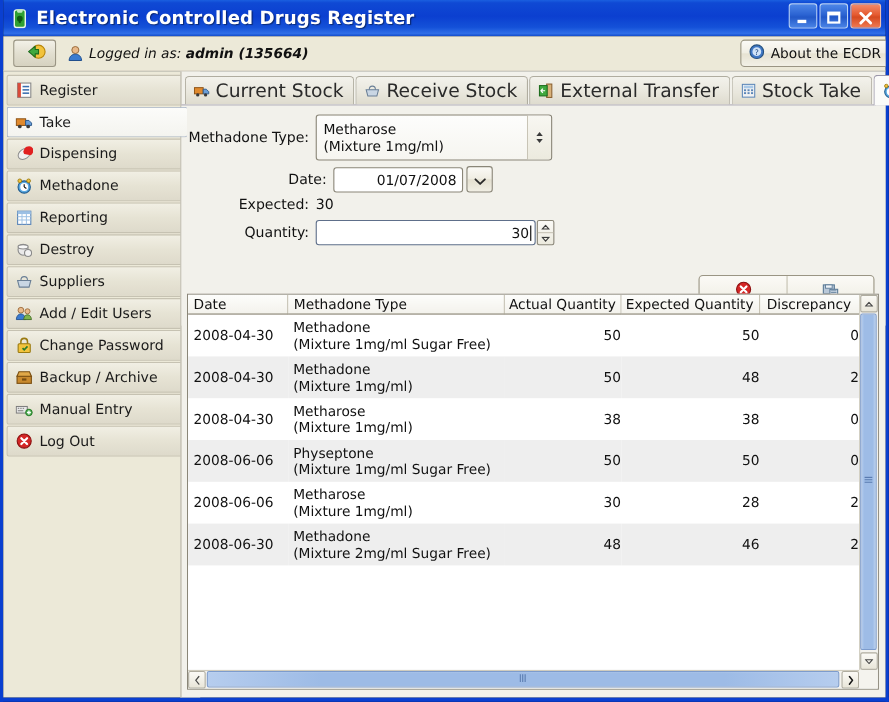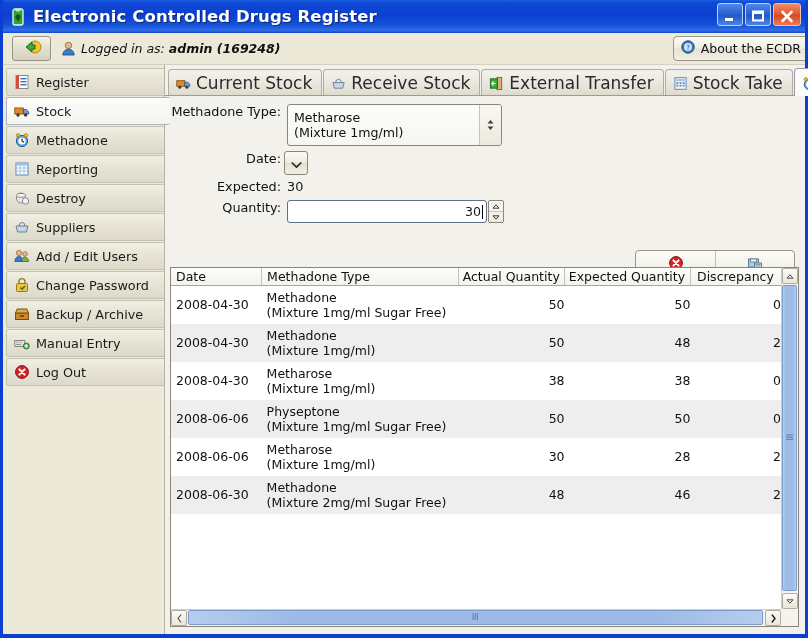--- a/index.html
+++ b/index.html
@@ -207,21 +207,21 @@
   
   #form-area {
     position: absolute;
     left: 0; top: 31px; right: 0;
     height: 200px;
     background: #f2f1eb;
   }
   .field-row {
     position: absolute;
     display: flex;
-    align-items: flex-start;
+    align-items: center;
   }
   .field-label {
     font-size: 12.8px;
     color: #111;
     text-align: right;
     white-space: nowrap;
   }
 
   
   #combo-type {
@@ -476,21 +476,21 @@
           <path d="M11 3 L5 8 L11 13 L11 10 L14 10 L14 6 L11 6 Z" fill="#3fa93f" stroke="#1d6b1d" stroke-width="1" stroke-linejoin="round"></path>
         </svg>
       </span>
     </div>
     <span id="login-person-icon">
       <svg width="15" height="15" viewBox="0 0 15 15">
         <circle cx="7.5" cy="4.5" r="3.2" fill="#e8b98a" stroke="#9a6a3a" stroke-width="0.9"></circle>
         <path d="M1.8 14 C2.2 9.5 5 8.3 7.5 8.3 C10 8.3 12.8 9.5 13.2 14 Z" fill="#3a7bd0" stroke="#1f4e8c" stroke-width="0.9"></path>
       </svg>
     </span>
-    <span id="login-label"><span>Logged in as:</span>&nbsp;<b>admin (169248)</b></span>
+    <span id="login-label"><span>Logged in as:</span>&nbsp;<b>admin (135664)</b></span>
 
     <div id="about-btn">
       <span>
         <svg width="14" height="14" viewBox="0 0 14 14">
           <circle cx="7" cy="7" r="6.2" fill="#3e76c4" stroke="#24507f" stroke-width="1"></circle>
           <circle cx="7" cy="7" r="4" fill="#cfe2f7"></circle>
           <text x="7" y="10" font-size="7" text-anchor="middle" fill="#1c4680" font-family="DejaVu Sans">?</text>
         </svg>
       </span>
       <span>About the ECDR</span>
@@ -514,23 +514,32 @@
 
     <div class="side-item selected">
       <span class="side-icon">
         <svg width="16" height="16" viewBox="0 0 16 16">
           <rect x="0.8" y="5" width="8.5" height="6" fill="#e08a2e" stroke="#8a4e10" stroke-width="0.9"></rect>
           <path d="M9.3 6.5 h3 l2.4 2.4 V11 h-5.4 z" fill="#6a9ed8" stroke="#2f5a8c" stroke-width="0.9"></path>
           <circle cx="4" cy="12" r="1.7" fill="#3a3a3a"></circle>
           <circle cx="11.6" cy="12" r="1.7" fill="#3a3a3a"></circle>
         </svg>
       </span>
-      <span>Stock</span>
-    </div>
-
+      <span>Take</span>
+    </div>
+
+    <div class="side-item">
+      <span class="side-icon">
+        <svg width="16" height="16" viewBox="0 0 16 16">
+          <ellipse cx="8" cy="8" rx="6" ry="4.4" transform="rotate(-35 8 8)" fill="#f0f0f0" stroke="#8a8a8a" stroke-width="0.9"></ellipse>
+          <path d="M8 8 a6 4.4 0 0 1 4.9 -4.3 a6 4.4 0 0 1 -0.6 8.6 Z" transform="rotate(-35 8 8)" fill="#e02020"></path>
+        </svg>
+      </span>
+      <span>Dispensing</span>
+    </div>
 
     <div class="side-item">
       <span class="side-icon">
         <svg width="16" height="16" viewBox="0 0 16 16">
           <circle cx="8" cy="9" r="5.6" fill="#5aa8e0" stroke="#1f5c90" stroke-width="1"></circle>
           <circle cx="8" cy="9" r="3.6" fill="#ffffff"></circle>
           <path d="M8 9 V6.4 M8 9 L10 10.3" stroke="#1b1b1b" stroke-width="1.1"></path>
           <circle cx="4" cy="3.4" r="1.7" fill="#f2c33c" stroke="#9a7a10" stroke-width="0.8"></circle>
           <circle cx="12" cy="3.4" r="1.7" fill="#f2c33c" stroke="#9a7a10" stroke-width="0.8"></circle>
         </svg>
@@ -707,22 +716,25 @@
           </div>
           <div id="combo-arrow">
             <svg width="9" height="14" viewBox="0 0 9 14">
               <path d="M4.5 2 L7.4 5.6 H1.6 Z" fill="#3a3a3a"></path>
               <path d="M4.5 12 L7.4 8.4 H1.6 Z" fill="#3a3a3a"></path>
             </svg>
           </div>
         </div>
       </div>
 
-      <div class="field-row" style="left:0; top:55px; width:300px;">
+      <div class="field-row" style="left:16px; top:55px; width:300px;">
         <span class="field-label" style="width:116px;">Date:</span>
+        <div id="date-box" style="margin-left:6px;">
+          <span>01/07/2008</span>
+        </div>
         <div id="date-drop">
           <span>
             <svg width="11" height="8" viewBox="0 0 11 8">
                 <path d="M1.2 2 L5.5 6.2 L9.8 2" fill="none" stroke="#2a2a2a" stroke-width="1.7" stroke-linecap="round" stroke-linejoin="round"></path>
               </svg>
           </span>
         </div>
       </div>
 
       <div class="field-row" style="left:0; top:83px;">

